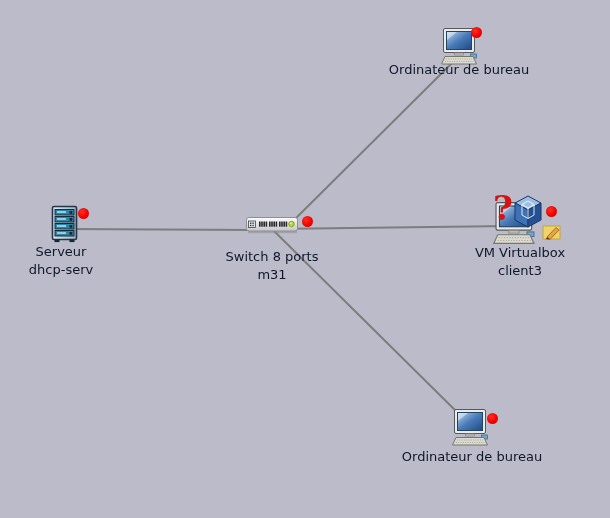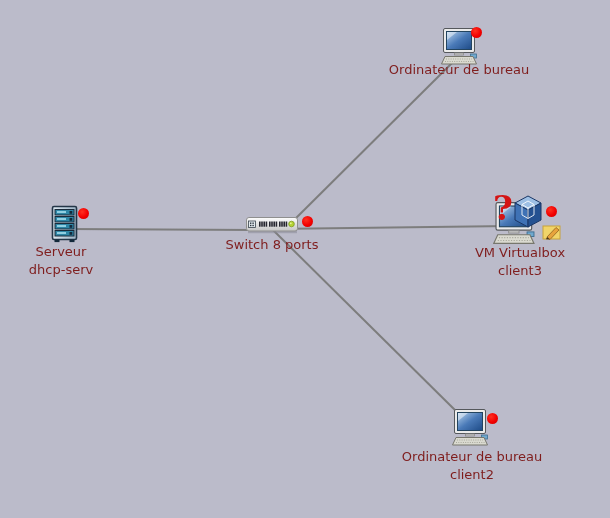--- a/index.html
+++ b/index.html
@@ -9,35 +9,35 @@
     font-family:"DejaVu Sans","Liberation Sans",sans-serif;
   }
   .links-layer { position:absolute; left:0; top:0; width:610px; height:518px; }
   .node-icon { position:absolute; }
   .status-dot {
     position:absolute; width:11px; height:11px; border-radius:50%;
     background:radial-gradient(circle at 38% 35%, #ff3020 0%, #f20000 55%, #cc0000 100%);
   }
   .node-label {
     position:absolute; width:200px; text-align:center;
-    font-size:13px; line-height:18px; color:#7f1d1d;
+    font-size:13px; line-height:18px; color:#0f172a;
   }
   
   .icon-server   { left:51px;  top:205px; }
   .icon-switch   { left:246px; top:217px; }
   .icon-client1  { left:440px; top:28px;  }
   .icon-vm       { left:492px; top:193px; }
   .icon-client2  { left:451px; top:409px; }
   .dot-server  { left:78px;  top:208px; }
   .dot-switch  { left:302px; top:216px; }
   .dot-client1 { left:471px; top:27px;  }
   .dot-vm      { left:546px; top:206px; }
   .dot-client2 { left:487px; top:413px; }
   .label-server  { left:-39px; top:243px; }
-  .label-switch  { left:172px; top:236px; }
+  .label-switch  { left:172px; top:248px; }
   .label-client1 { left:359px; top:61px;  }
   .label-vm      { left:420px; top:244px; }
   .label-client2 { left:372px; top:448px; }
 </style>
 </head>
 <body>
 
 <div class="canvas">
 
   <svg class="links-layer">
@@ -123,20 +123,21 @@
         <rect x="35.2" y="4.5" width="1.6" height="5.2"></rect>
       <rect x="37.4" y="4.5" width="1.6" height="5.2"></rect>
         <rect x="39.6" y="4.5" width="1.6" height="5.2"></rect>
     </g>
     <circle cx="45.5" cy="7" r="2.8" fill="#b5d334" stroke="#7d9c1e" stroke-width="0.8"></circle>
     <circle cx="44.8" cy="6.3" r="0.9" fill="#eaf6a0"></circle>
   </svg>
   <div class="status-dot dot-switch"></div>
   <div class="node-label label-switch">
     <div>Switch 8 ports</div>
+    <div>m31</div>
   </div>
 
   <svg class="node-icon icon-client1" width="38" height="38" viewBox="0 0 38 38">
     <use href="#desktop-sym"></use>
   </svg>
   <div class="status-dot dot-client1"></div>
   <div class="node-label label-client1">
     <div>Ordinateur de bureau</div>
   </div>
 
@@ -165,16 +166,15 @@
     <div>VM Virtualbox</div>
     <div>client3</div>
   </div>
 
   <svg class="node-icon icon-client2" width="38" height="38" viewBox="0 0 38 38">
     <use href="#desktop-sym"></use>
   </svg>
   <div class="status-dot dot-client2"></div>
   <div class="node-label label-client2">
     <div>Ordinateur de bureau</div>
-    <div>client2</div>
   </div>
 
 </div>
 
 </body></html>

